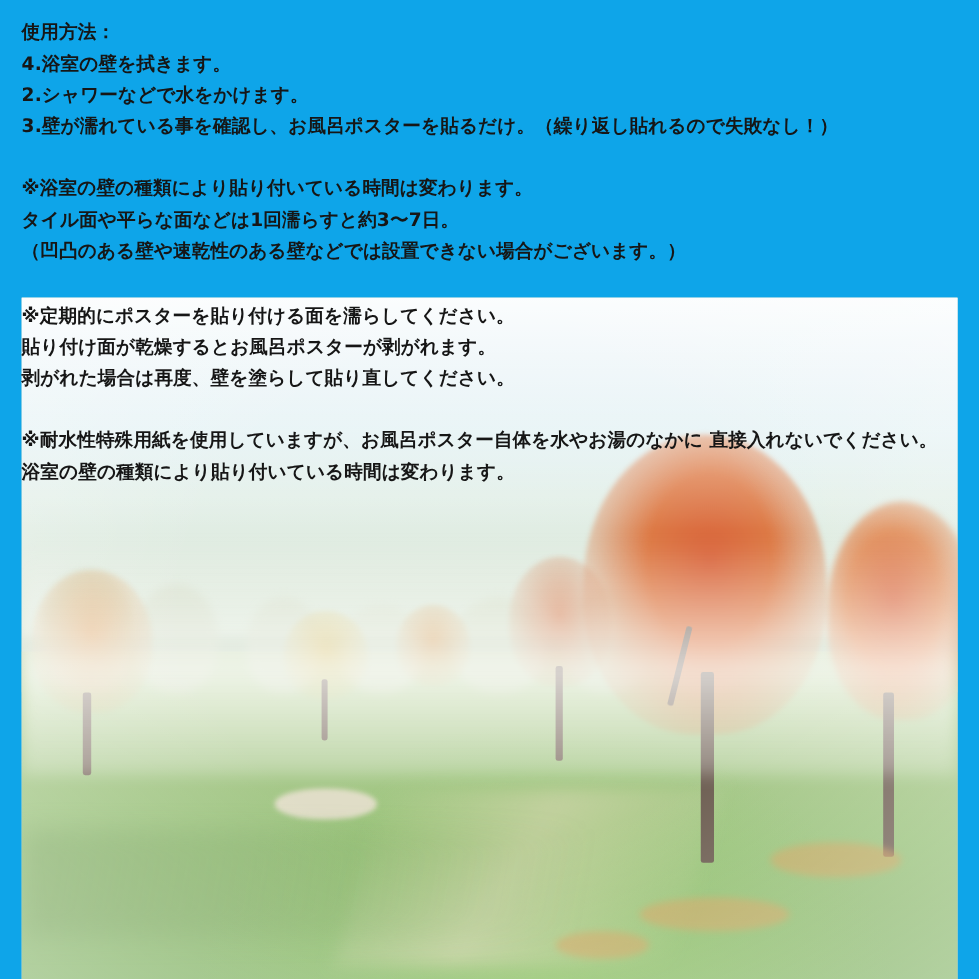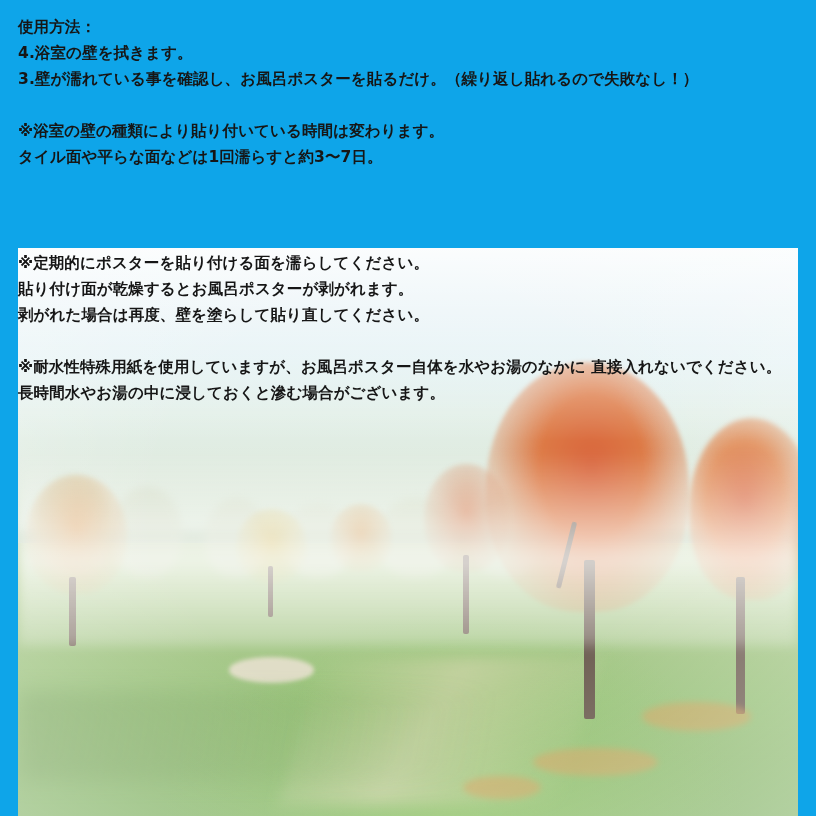--- a/index.html
+++ b/index.html
@@ -234,32 +234,34 @@
     <div class="leaf-fall" style="left:57%;top:93%;width:10%;height:4%;filter:blur(3px);"></div>
 
     <div class="topfade"></div>
     <div class="haze"></div>
     <div class="vignette"></div>
   </div>
 
   <div class="text-block">
     <div class="line">使用方法：</div>
     <div class="line">4.浴室の壁を拭きます。</div>
+    <div class="line">2.シャワーなどで水をかけます。</div>
     <div class="line">3.壁が濡れている事を確認し、お風呂ポスターを貼るだけ。（繰り返し貼れるので失敗なし！）</div>
 
     <div class="spacer-md"></div>
 
     <div class="line">※浴室の壁の種類により貼り付いている時間は変わります。</div>
     <div class="line">タイル面や平らな面などは1回濡らすと約3〜7日。</div>
+    <div class="line">（凹凸のある壁や速乾性のある壁などでは設置できない場合がございます。）</div>
   </div>
 
   <div class="overlay-block">
     <div class="line">※定期的にポスターを貼り付ける面を濡らしてください。</div>
     <div class="line">貼り付け面が乾燥するとお風呂ポスターが剥がれます。</div>
     <div class="line">剥がれた場合は再度、壁を塗らして貼り直してください。</div>
 
     <div class="spacer-md"></div>
 
     <div class="line">※耐水性特殊用紙を使用していますが、お風呂ポスター自体を水やお湯のなかに 直接入れないでください。</div>
-    <div class="line">長時間水やお湯の中に浸しておくと滲む場合がございます。</div>
+    <div class="line">浴室の壁の種類により貼り付いている時間は変わります。</div>
   </div>
 
 </div>
 
 </body></html>

